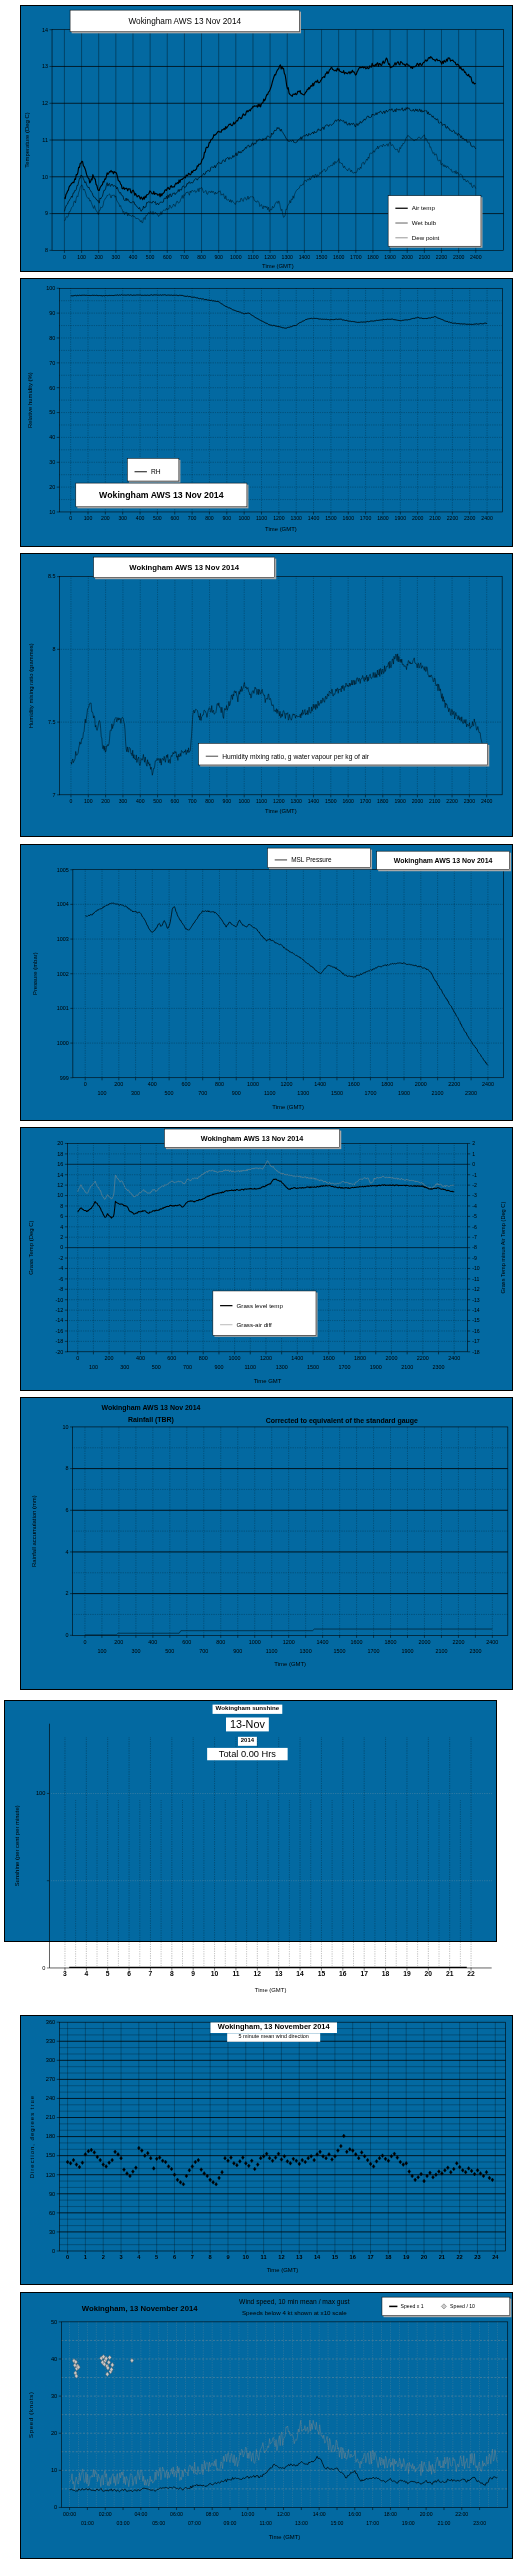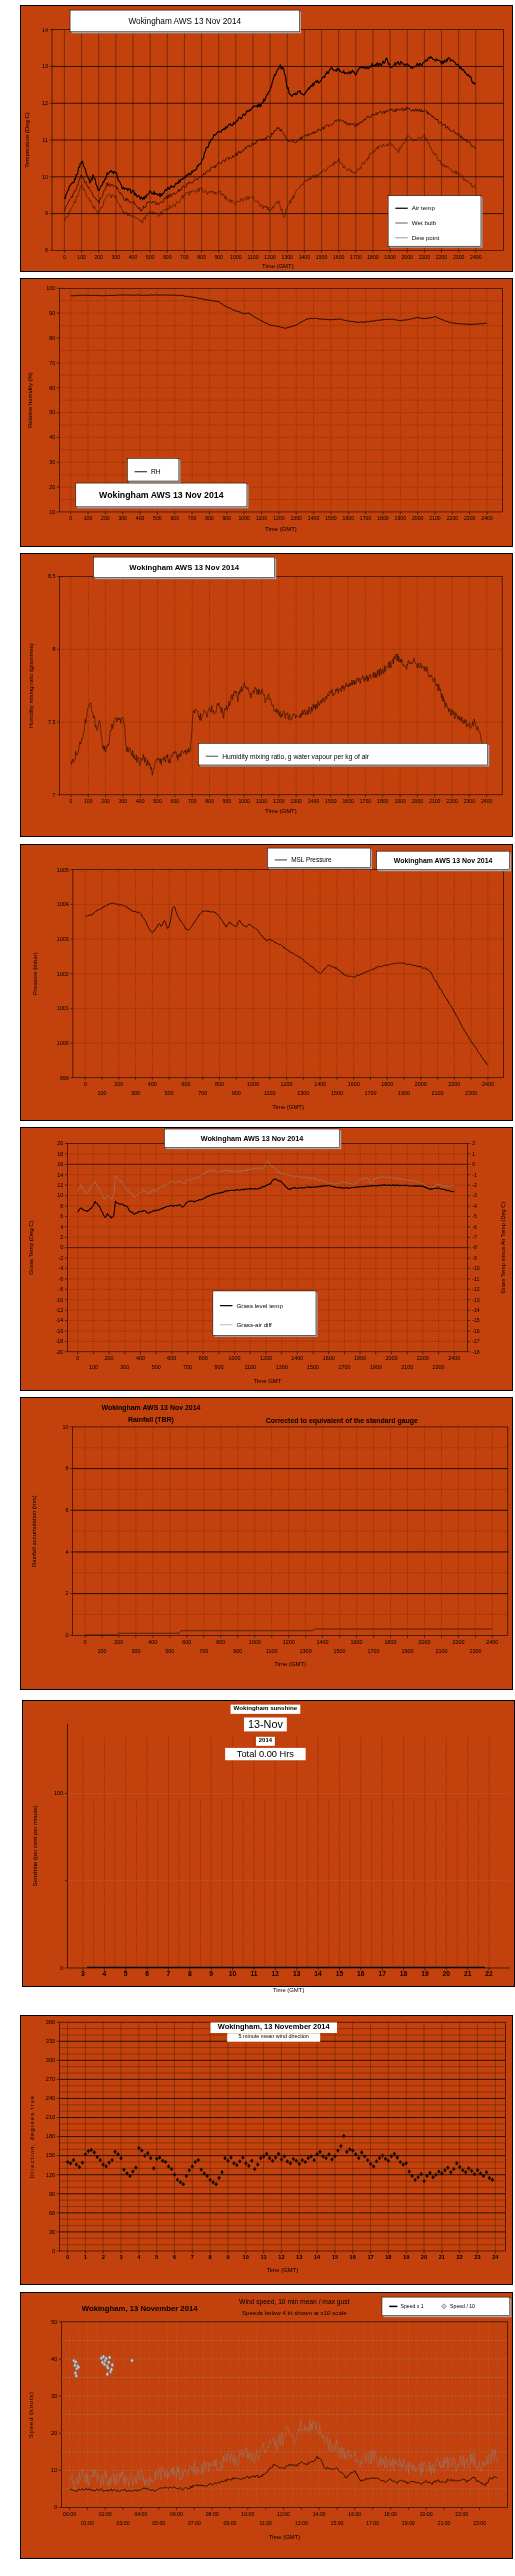--- a/index.html
+++ b/index.html
@@ -1,18 +1,18 @@
 <!DOCTYPE html>
 <html style="font-size:8.2px"><head>
 <meta charset="utf-8">
 <style>
   html,body{margin:0;padding:0;background:#fff;}
   #screen{position:relative;width:515px;height:2576px;background:#ffffff;overflow:hidden;
           font-family:"Liberation Sans", sans-serif;}
-  .panel{position:absolute;border:0.5px solid #000;background:#c2410c;box-sizing:border-box;}
+  .panel{position:absolute;border:0.5px solid #000;background:#0369a1;box-sizing:border-box;}
   svg{display:block;}
   text{font-family:"Liberation Sans", sans-serif;fill:#000;}
 </style>
 </head>
 <body>
 
 <div id="screen">
     <div class="panel" style="left: 19.6px; top: 5.2px; width: 493px; height: 267px;">
       <svg width="492" height="266" viewBox="0 0 954 516">
         <g>
@@ -817,21 +817,21 @@
           <text x="522" y="520" text-anchor="middle" font-size="11.5">Time (GMT)</text>
         </g>
         <g>
           <path d="M124.0 459.2 L184.9 459.2 L188.2 456.0 L306.7 456.0 L310.0 451.1 L565.1 451.1 L569.0 447.9 L914.0 447.9 " fill="none" stroke="#000" stroke-width="1" stroke-linejoin="round"></path>
         </g>
         <text x="252" y="24" text-anchor="middle" font-size="13.5" font-weight="bold">Wokingham AWS 13 Nov 2014</text>
         <text x="252" y="46" text-anchor="middle" font-size="13.5" font-weight="bold">Rainfall (TBR)</text>
         <text x="622" y="48" text-anchor="middle" font-size="13.5" font-weight="bold">Corrected to equivalent of the standard gauge</text>
       </svg>
     </div>
-    <div class="panel" style="left: 22px; top: 1700px; width: 493px; height: 287px; text-align: center;">
+    <div class="panel" style="left: 4px; top: 1700px; width: 493px; height: 242px; text-align: center;">
       <svg width="492" height="302" viewBox="0 0 954 586">
         <g>
           <line x1="116.0" y1="71.1" x2="116.0" y2="518.0" stroke="#000" stroke-width="0.9" stroke-dasharray="1 2.4"></line>
           <line x1="157.5" y1="71.1" x2="157.5" y2="518.0" stroke="#000" stroke-width="0.9" stroke-dasharray="1 2.4"></line>
           <line x1="198.9" y1="71.1" x2="198.9" y2="518.0" stroke="#000" stroke-width="0.9" stroke-dasharray="1 2.4"></line>
           <line x1="240.4" y1="71.1" x2="240.4" y2="518.0" stroke="#000" stroke-width="0.9" stroke-dasharray="1 2.4"></line>
           <line x1="281.9" y1="71.1" x2="281.9" y2="518.0" stroke="#000" stroke-width="0.9" stroke-dasharray="1 2.4"></line>
           <line x1="323.4" y1="71.1" x2="323.4" y2="518.0" stroke="#000" stroke-width="0.9" stroke-dasharray="1 2.4"></line>
           <line x1="364.8" y1="71.1" x2="364.8" y2="518.0" stroke="#000" stroke-width="0.9" stroke-dasharray="1 2.4"></line>
           <line x1="406.3" y1="71.1" x2="406.3" y2="518.0" stroke="#000" stroke-width="0.9" stroke-dasharray="1 2.4"></line>

